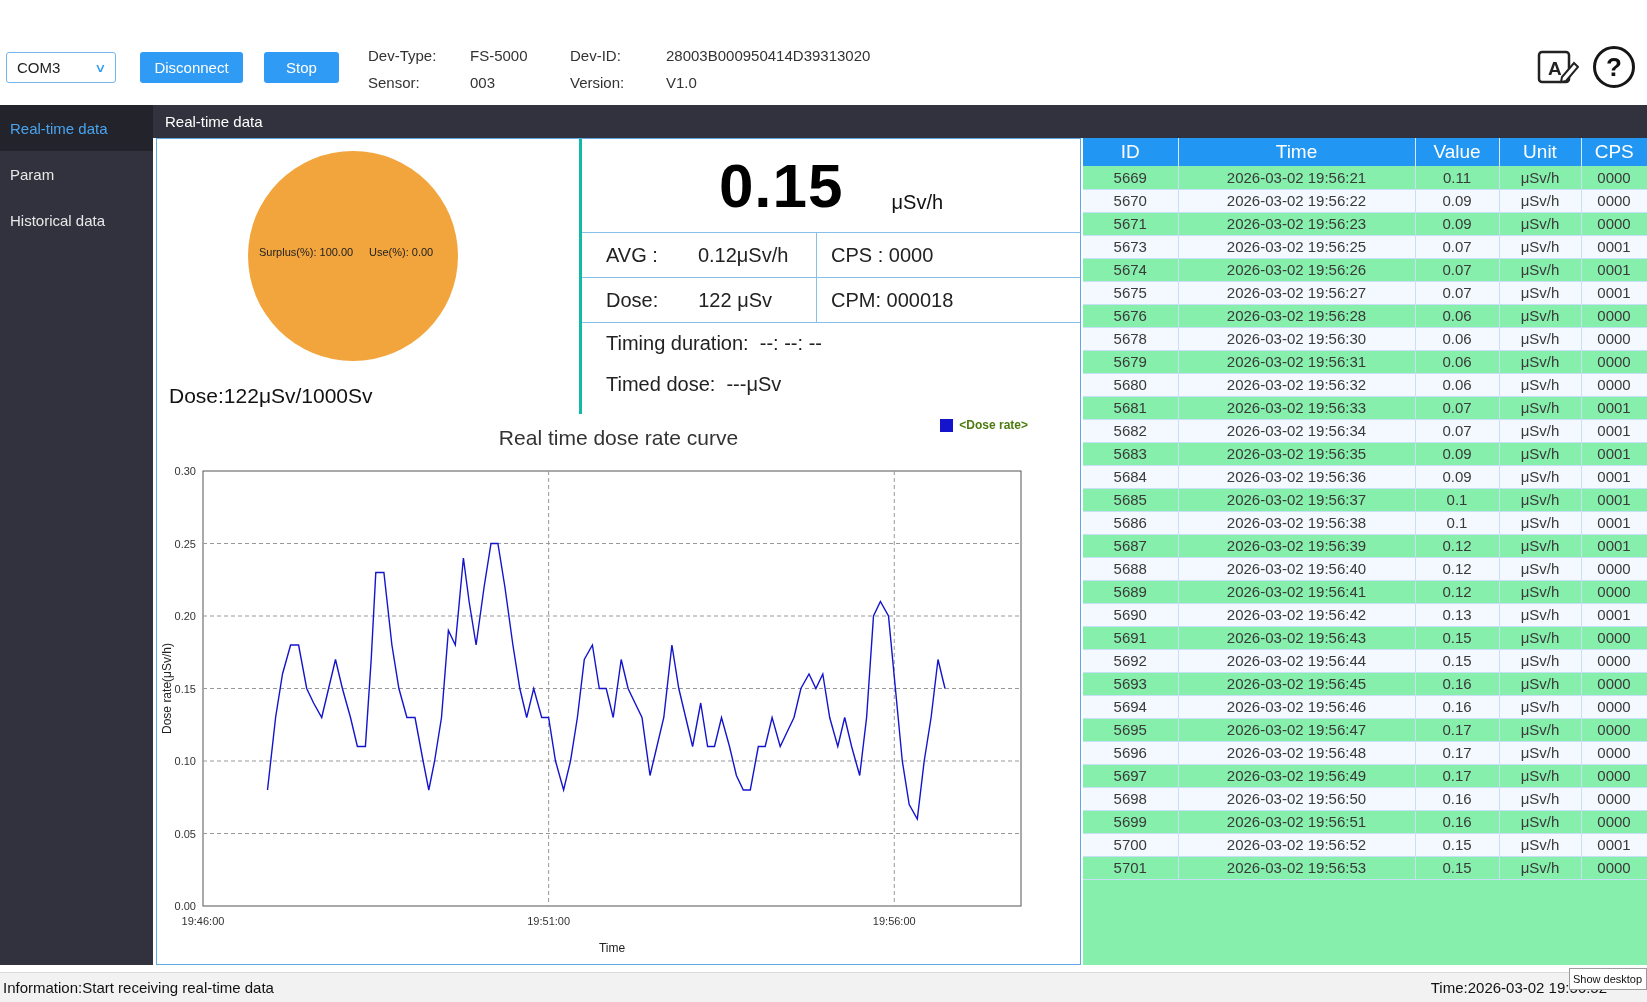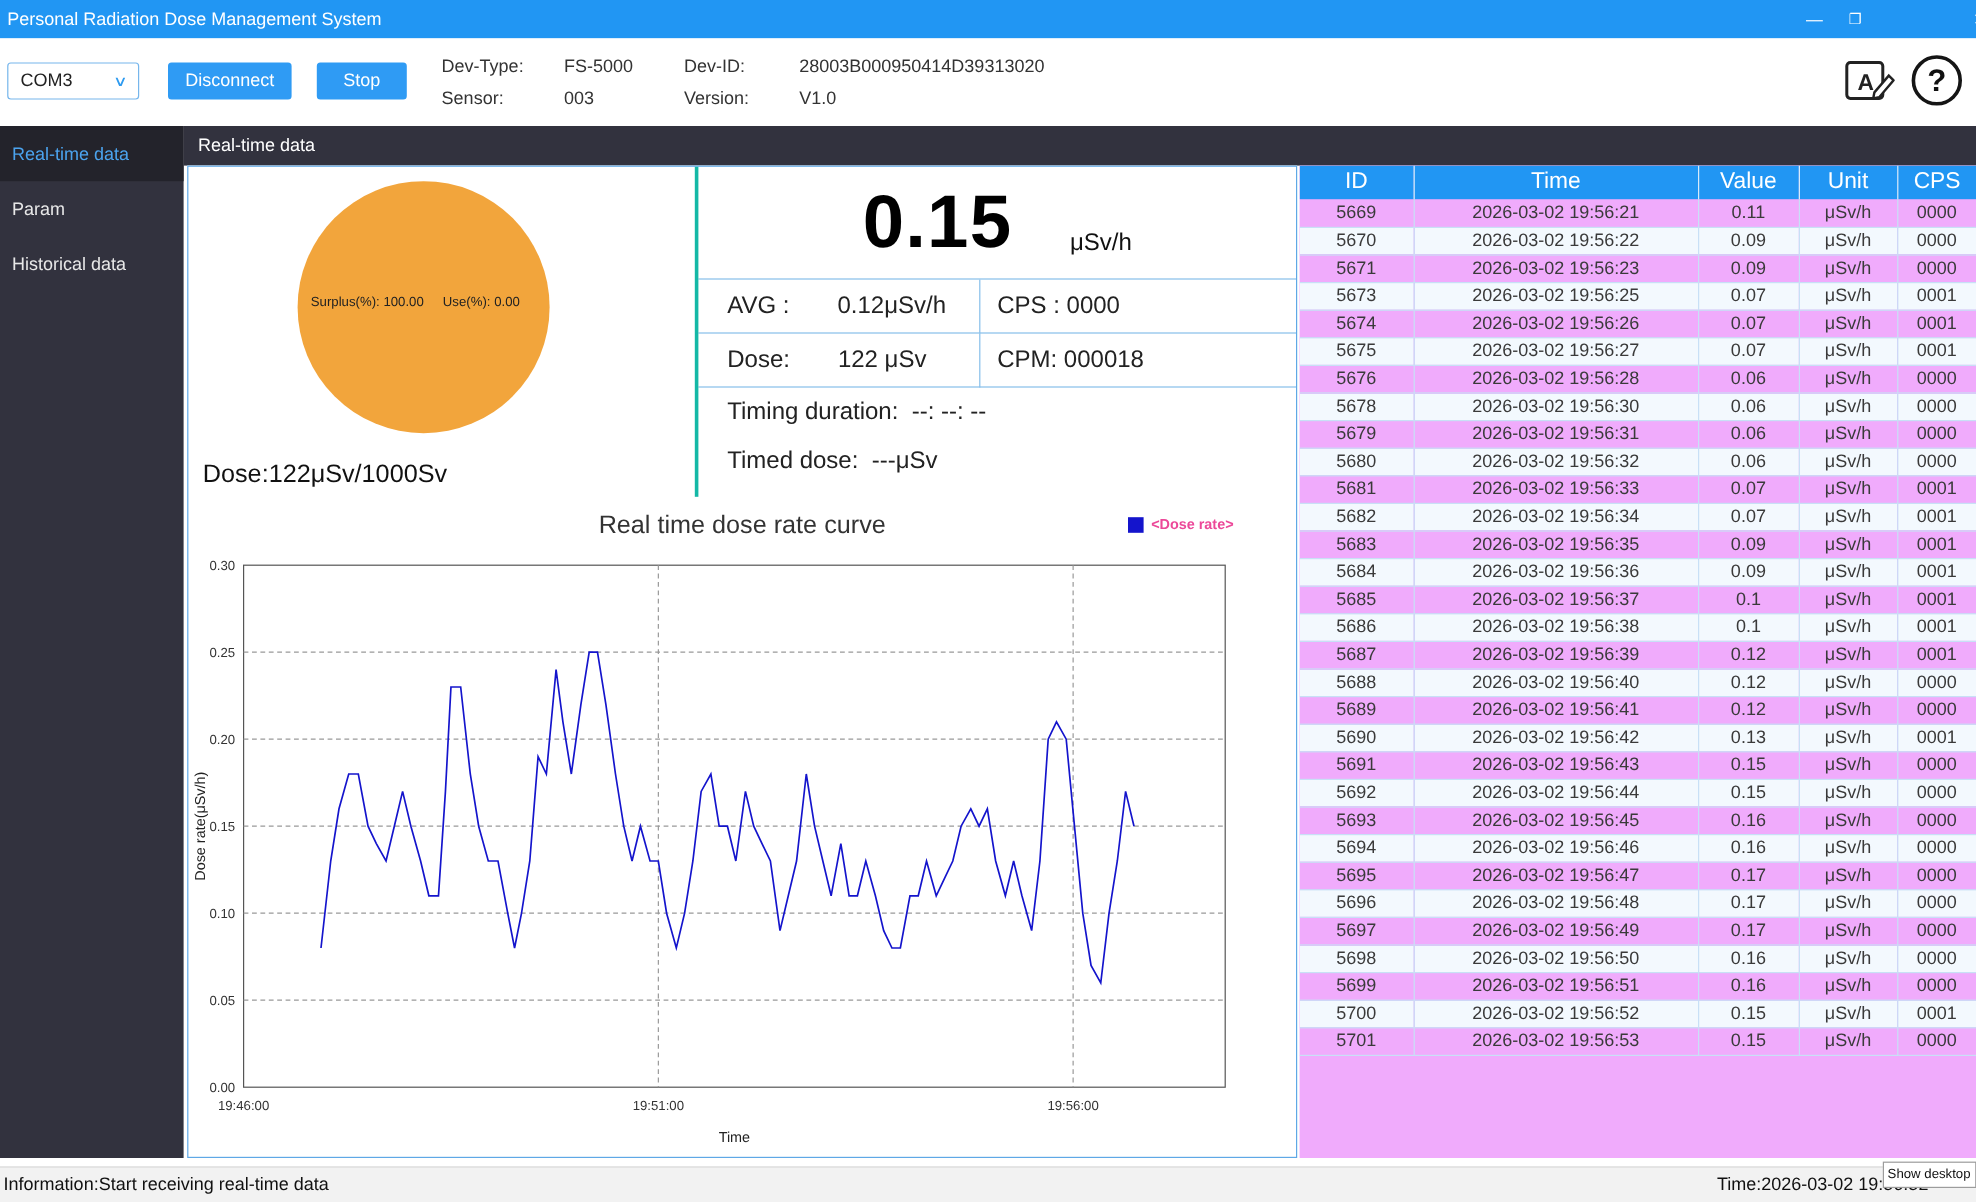--- a/index.html
+++ b/index.html
@@ -51,48 +51,42 @@
   .big-row { height:94px; border-bottom:1px solid #86BFEA; display:flex; align-items:center; justify-content:center; gap:48px; }
   .big-value { font-size:62px; font-weight:bold; color:#000; letter-spacing:1px; }
   .big-unit { font-size:20px; color:#111; margin-top:34px; }
   .stat-grid { display:grid; grid-template-columns:234px 1fr; }
   .stat-cell { height:45px; display:flex; align-items:center; font-size:20px; color:#222; border-bottom:1px solid #86BFEA; padding-left:24px; gap:40px; white-space:nowrap; }
   .stat-cell.right { border-left:1px solid #86BFEA; padding-left:14px; }
   .timing-row { height:41px; display:flex; align-items:center; padding-left:24px; font-size:20px; color:#222; white-space:pre; }
   
   .chart-section { position:absolute; top:275px; left:0; right:0; bottom:0; }
   .chart-title { position:absolute; top:12px; width:100%; text-align:center; font-size:21px; color:#333; }
-  .chart-legend { position:absolute; top:16px; right:52px; display:flex; align-items:center; gap:6px; font-size:12px; color:#ec4899; font-weight:bold; }
+  .chart-legend { position:absolute; top:4px; right:52px; display:flex; align-items:center; gap:6px; font-size:12px; color:#4d7c0f; font-weight:bold; }
   .legend-swatch { width:13px; height:13px; background:#1414CC; }
   .chart-host { position:absolute; inset:0; }
   
-  .table-panel { position:absolute; left:1083px; top:138px; right:0; height:827px; background:#f0abfc; overflow:hidden; }
+  .table-panel { position:absolute; left:1083px; top:138px; right:0; height:827px; background:#86efac; overflow:hidden; }
   .table-panel table { border-collapse:collapse; width:100%; table-layout:fixed; }
   .table-panel th { background:var(--accent); color:#fff; font-size:19px; font-weight:normal; height:28px; border-right:1px solid #D7EAFA; }
   .table-panel th:last-child { border-right:none; }
   .table-panel td { height:23px; text-align:center; font-size:15px; color:#3A3A3A; border-right:1px solid #C8E0F6; border-bottom:1px solid #C8E0F6; overflow:hidden; white-space:nowrap; }
   .table-panel tr:nth-child(even) td { background:#F3F9FE; }
   
   .statusbar { position:absolute; left:0; bottom:0; right:0; height:30px; background:#F2F2F2; border-top:1px solid #DADADA;
     font-size:15px; color:#111; display:flex; align-items:center; padding-left:3px; }
   .status-time { position:absolute; right:40px; }
   .tooltip { position:absolute; right:0; bottom:12px; width:78px; background:#fff; border:1px solid #9C9C9C; padding:4px 3px;
     font-size:11px; color:#111; white-space:nowrap; overflow:hidden; z-index:20; }
 </style>
 </head>
 <body>
 
 <div id="app" style="--accent: #2196F3;">
 
-  <div class="titlebar">
-    <span class="title">Personal Radiation Dose Management System</span>
-    <span class="win-btn win-min">—</span>
-    <span class="win-btn win-restore">❐</span>
-    <span class="win-btn win-close">✕</span>
-  </div>
 
   <div class="toolbar">
     <div class="port-select">
       <span>COM3</span>
       <span class="chev">∨</span>
     </div>
     <button class="btn btn-disconnect">Disconnect</button>
     <button class="btn btn-stop">Stop</button>
 
     <div class="meta">

